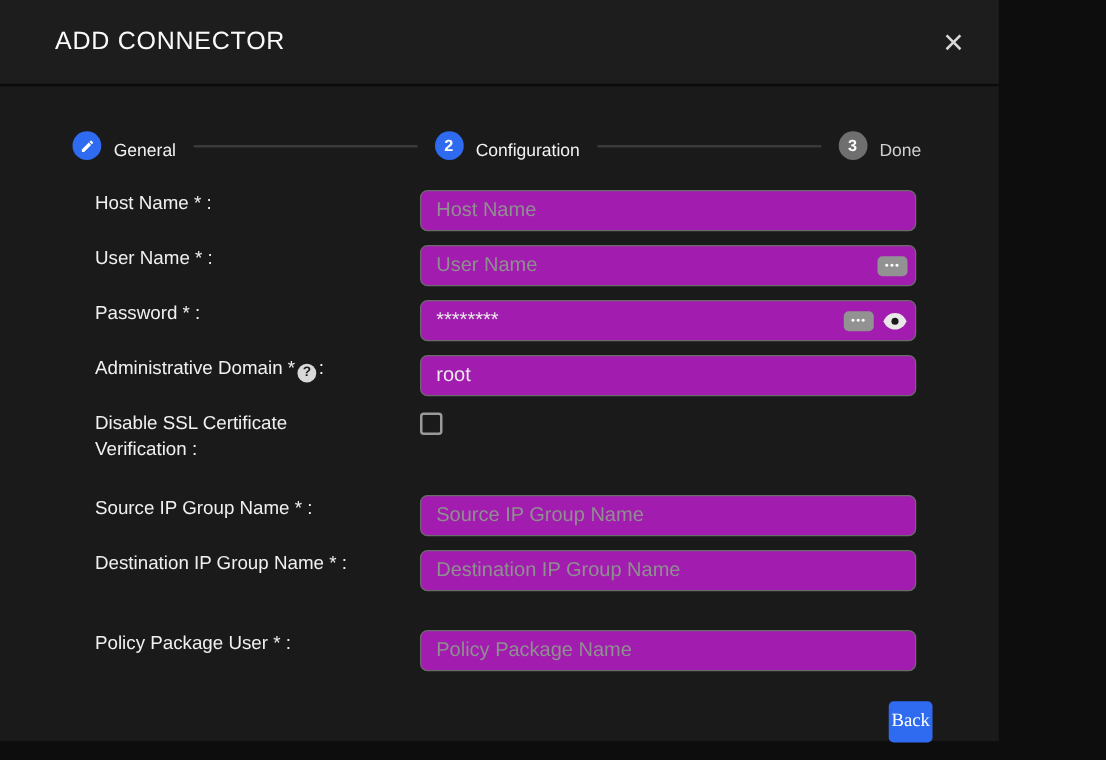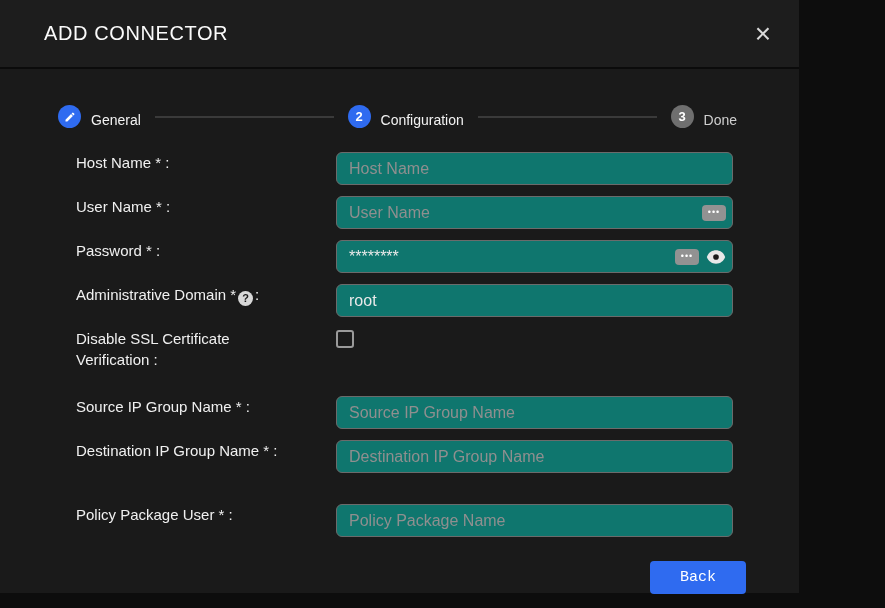--- a/index.html
+++ b/index.html
@@ -24,21 +24,21 @@
   .step-label { font-size:14px; color:#f2f2f2; white-space:nowrap; }
   .step-label.dim { color:#cfcfcf; }
   .step-line { flex:1; height:2px; background:#3a3a3a; margin:0 14px; }
 
   
   .form-area { padding:24px 66px 0 76px; flex:1 1 auto; }
   .form-row { display:flex; align-items:flex-start; min-height:33px; margin-bottom:11px; }
   .form-row.top-align { align-items:flex-start; }
   .field-label { width:210px; margin-right:50px; font-size:15px; color:#f0f0f0; line-height:1.4; flex:0 0 auto; }
   .input-wrap { position:relative; flex:1 1 auto; }
-  .text-input { width:100%; height:33px; background:#0f766e; border:1px solid #6b6b6b; border-radius:6px;
+  .text-input { width:100%; height:33px; background:#a21caf; border:1px solid #6b6b6b; border-radius:6px;
     color:#eaeaea; font-size:16px; padding:0 12px; outline:none; font-family:"Liberation Sans","DejaVu Sans",sans-serif; }
   .text-input::placeholder { color:#8f8f8f; opacity:1; }
   .text-input.pad-r { padding-right:40px; }
   .text-input.pad-r2 { padding-right:66px; }
 
   .ellipsis-btn { position:absolute; top:50%; transform:translateY(-50%); right:7px;
     width:24px; height:16px; background:#929292; border-radius:4px; display:flex;
     align-items:center; justify-content:center; cursor:pointer; }
   .ellipsis-btn.shift { right:34px; }
   .ellipsis-btn span { color:#ffffff; font-size:9px; letter-spacing:1px; line-height:1; }
@@ -51,22 +51,22 @@
     border-radius:3px; background:transparent; cursor:pointer; margin-top:2px; }
 
   .row-dest { min-height:40px; margin-bottom:24px; }
 
   .help-badge { display:inline-flex; width:15px; height:15px; border-radius:50%; background:#d8d8d8;
     color:#1a1a1a; font-size:11px; font-weight:700; align-items:center; justify-content:center;
     vertical-align:-2px; margin:0 2px; }
 
   
   .dlg-footer { display:flex; justify-content:flex-end; gap:16px; padding:13px 53px 0 0; flex:0 0 auto; }
-  .btn { height:33px; border:none; border-radius:4px; font-size:15px; padding:0 30px; cursor:pointer;
-    font-family:Liberation Mono, monospace; }
+  .btn { height:33px; border:none; border-radius:4px; font-size:15px; padding:0 2px; cursor:pointer;
+    font-family:Liberation Serif, serif; }
   .btn-back { background:#2f6bf0; color:#ffffff; }
   .btn-next { background:#273a56; color:#d9e1ee; }
 </style>
 </head>
 <body>
 
 <div class="dialog">
 
   <div class="dlg-header">
     <div class="dlg-title">ADD CONNECTOR</div>

